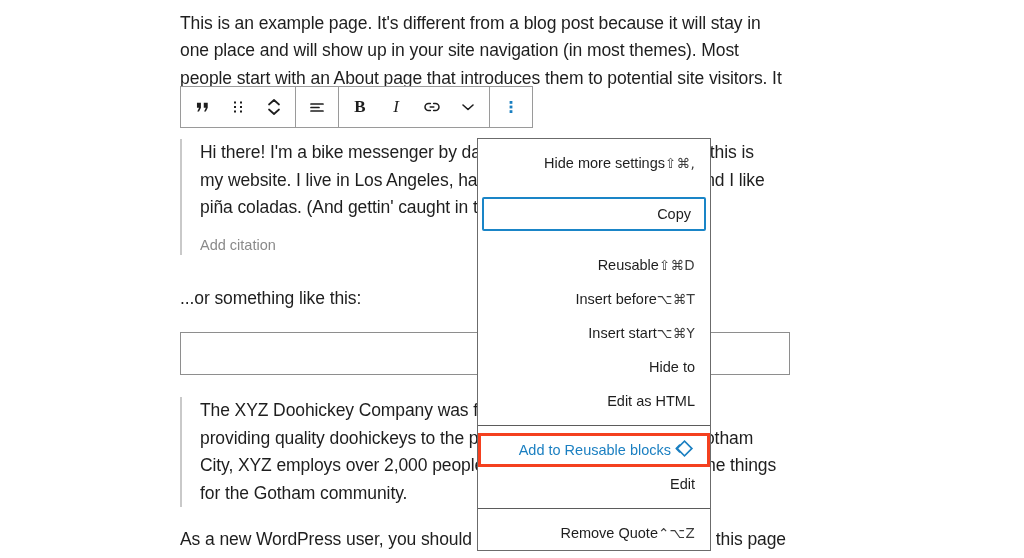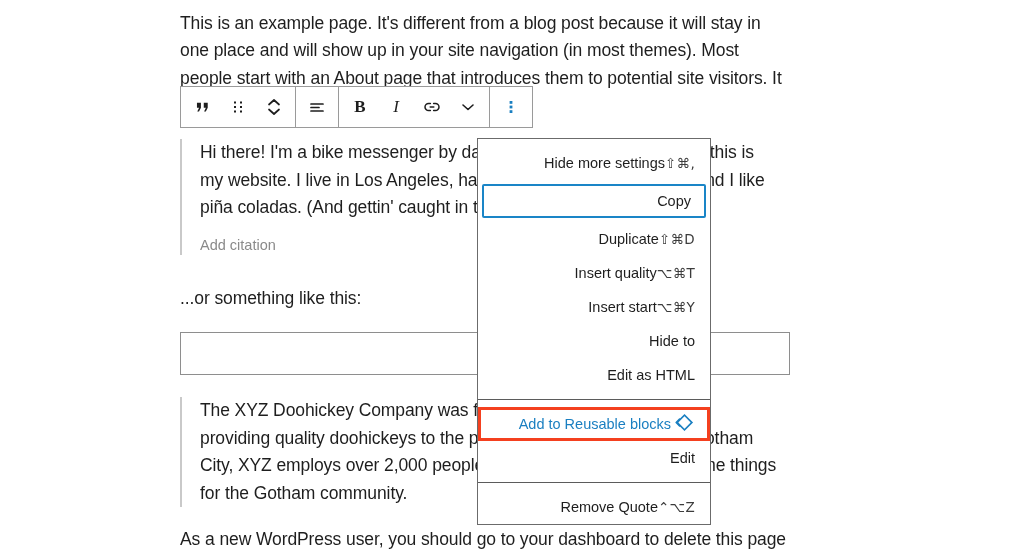--- a/index.html
+++ b/index.html
@@ -143,21 +143,21 @@
   .menu-item .mi-short {
     font-size: 13.5px;
     color: #3c3c3c;
     font-family: "DejaVu Sans", sans-serif;
     letter-spacing: 0.3px;
   }
   .menu-item.focused {
     outline: 2px solid #1a85c7;
     outline-offset: -2px;
     border-radius: 2px;
-    margin: 4px 4px;
+    margin: 17px 4px;
     width: calc(100% - 8px);
   }
   .menu-item.highlighted {
     color: #1a7fc1;
     outline: 3px solid #f4401f;
     outline-offset: -3px;
     z-index: 2;
   }
   .menu-item.highlighted .mi-label { color: #1a7fc1; }
   .menu-sep {
@@ -284,26 +284,26 @@
     <span class="mi-label">Hide more settings</span>
     <span class="mi-short">⇧⌘,</span>
   </div>
 
   <div class="menu-item focused">
     <span class="mi-label">Copy</span>
     <span class="mi-short"></span>
   </div>
 
   <div class="menu-item">
-    <span class="mi-label">Duplicate</span>
+    <span class="mi-label">Reusable</span>
     <span class="mi-short">⇧⌘D</span>
   </div>
 
   <div class="menu-item">
-    <span class="mi-label">Insert quality</span>
+    <span class="mi-label">Insert before</span>
     <span class="mi-short">⌥⌘T</span>
   </div>
 
   <div class="menu-item">
     <span class="mi-label">Insert start</span>
     <span class="mi-short">⌥⌘Y</span>
   </div>
 
   <div class="menu-item">
     <span class="mi-label">Hide to</span>

